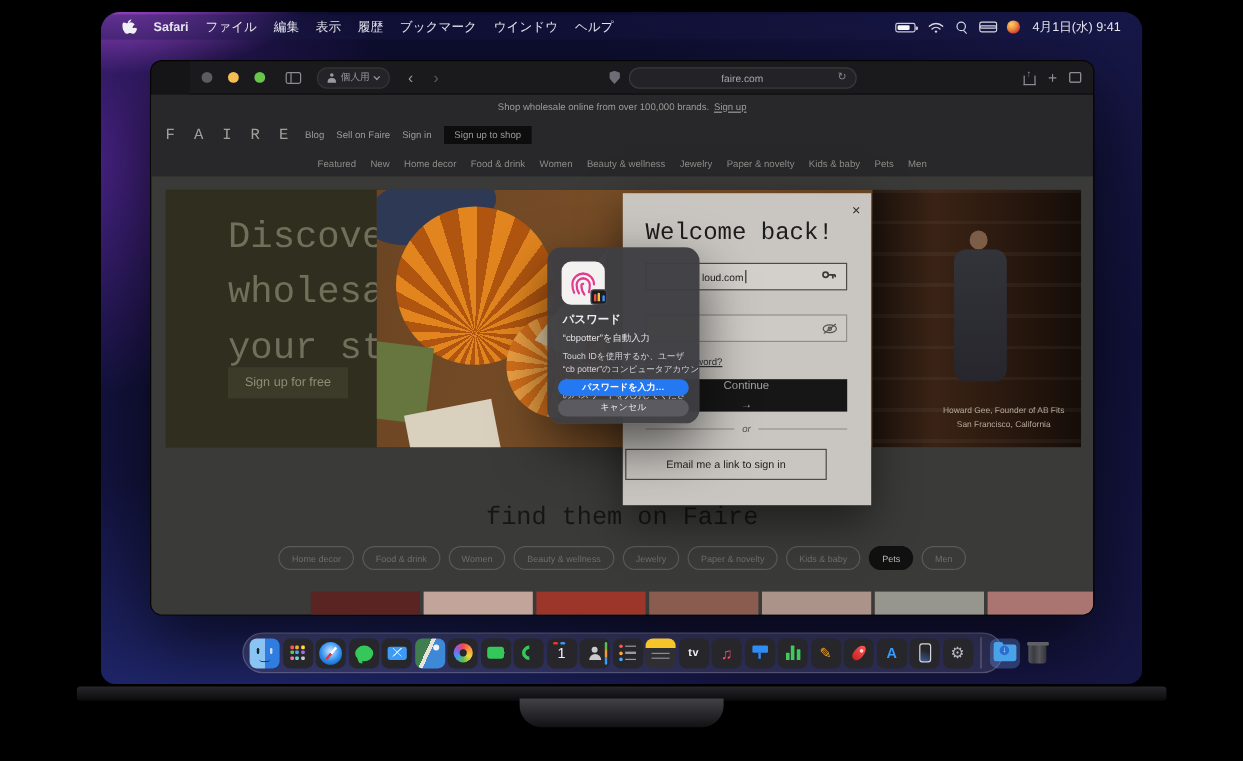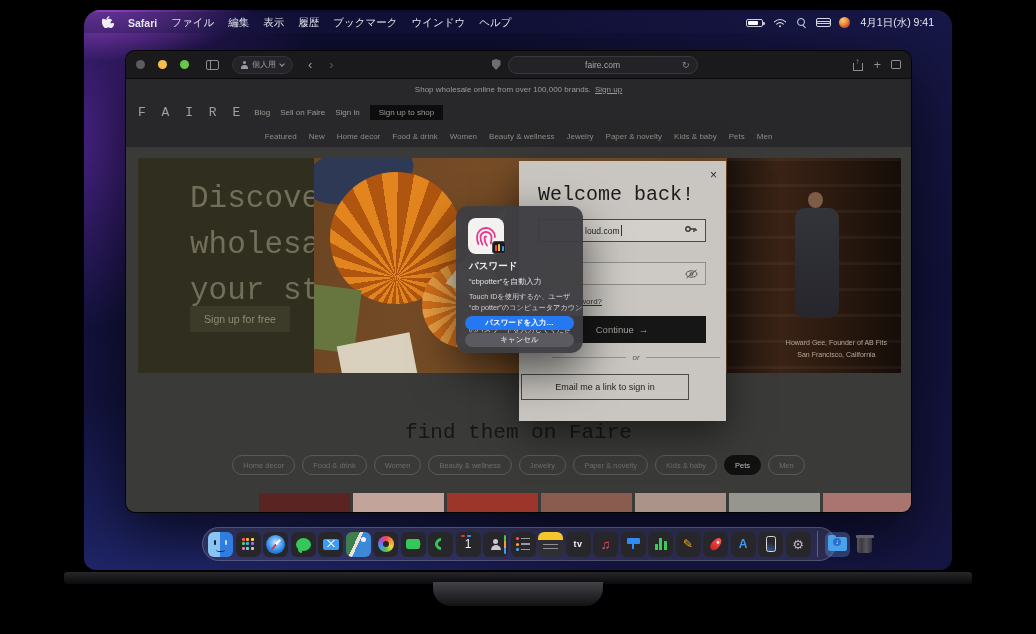--- a/index.html
+++ b/index.html
@@ -42,21 +42,21 @@
   .cc::before { top:0; } .cc::after { bottom:0; }
   .orb { width:11px; height:11px; border-radius:50%;
     background:radial-gradient(circle at 35% 30%, #ffd56a, #f08a3c 45%, #d13f3f 75%, #7a2050); }
   .clock { font-size:10.5px; }
 
   
   .window { position:absolute; left:41px; top:40px; width:787px; height:463px;
     border-radius:10px; background:#151517; overflow:hidden;
     box-shadow:0 25px 60px rgba(0,0,0,.65); border:1px solid rgba(0,0,0,.8); }
   .toolbar { height:28px; background:#1a1a1d; display:flex; align-items:center;
-    padding:0 10px; gap:13px; border-bottom:1px solid #0a0a0c; }
+    padding:0 10px; gap:13px; border-bottom:1px solid #0a0a0c;margin-left:32px; }
   .tl { width:9px; height:9px; border-radius:50%; }
   .tl.close { background:#5b5b61; }
   .tl.min { background:#f6be50; }
   .tl.zoom { background:#68c74b; }
   .sidebar-ic { width:13px; height:10px; border:1.2px solid #8d8d95; border-radius:2px; position:relative; margin-left:4px; }
   .sidebar-ic::before { content:""; position:absolute; left:3px; top:0; bottom:0; width:1.2px; background:#8d8d95; }
   .profile-pill { height:18px; padding:0 8px; border-radius:9px; background:#242428;
     border:1px solid #333338; display:flex; align-items:center; gap:4px; color:#9a9aa2; font-size:8px; }
   .person { width:7px; height:8px; position:relative; }
   .person::before { content:""; position:absolute; left:2px; top:0; width:3.4px; height:3.4px; border-radius:50%; background:#9a9aa2; }
@@ -145,22 +145,22 @@
   .modal-title { position:absolute; left:19px; top:22px; font-size:20px; color:#1c1c1c; }
   .field { position:absolute; left:19px; width:168px; height:23px; border:1px solid #4a4a48;
     background:#d3d0cb; display:flex; align-items:center; font-size:8.5px; color:#222; }
   .field.email { top:58px; padding-left:46px; }
   .caret { width:1px; height:11px; background:#333; margin-left:1px; }
   .key-ic { position:absolute; right:7px; top:5px; width:14px; height:12px; }
   .field.pass { top:101px; background:#cdcac5; border-color:#8f8f8b; }
   .eye-ic { position:absolute; right:7px; top:6px; width:13px; height:10px; }
   .forgot { position:absolute; left:19px; top:136px; font-size:8px; color:#333; text-decoration:underline; }
   .continue { position:absolute; left:19px; top:155px; width:168px; height:27px; background:#161616;
-    color:#a6a39e; font-size:9.5px; display:flex; align-items:center; justify-content:center; gap:5px; }
-  .or-row { position:absolute; left:33px; top:192px; width:168px; display:flex; align-items:center; gap:6px;
+    color:#a6a39e; font-size:9.5px; display:flex; align-items:center; justify-content:flex-end; gap:5px;flex-direction:column; }
+  .or-row { position:absolute; left:19px; top:192px; width:168px; display:flex; align-items:center; gap:6px;
     font-size:8px; color:#55534f;font-style:italic; }
   .or-row::before,.or-row::after { content:""; flex:1; height:1px; background:#97948f; }
   .email-link-btn { position:absolute; left:2px; top:213px; width:168px; height:26px; border:1px solid #4a4a48;
     color:#24241f; font-size:9px; display:flex; align-items:center; justify-content:center; }
 
   
   .tid { position:absolute; left:330px; top:127px; width:127px; height:147px; z-index:6;
     background:rgba(62,62,66,.97); border-radius:12px; box-shadow:0 18px 45px rgba(0,0,0,.6);
     color:#ececf0; }
   .tid-icon { position:absolute; left:12px; top:12px; width:36px; height:36px; border-radius:8px; background:#f4f2f0; }

